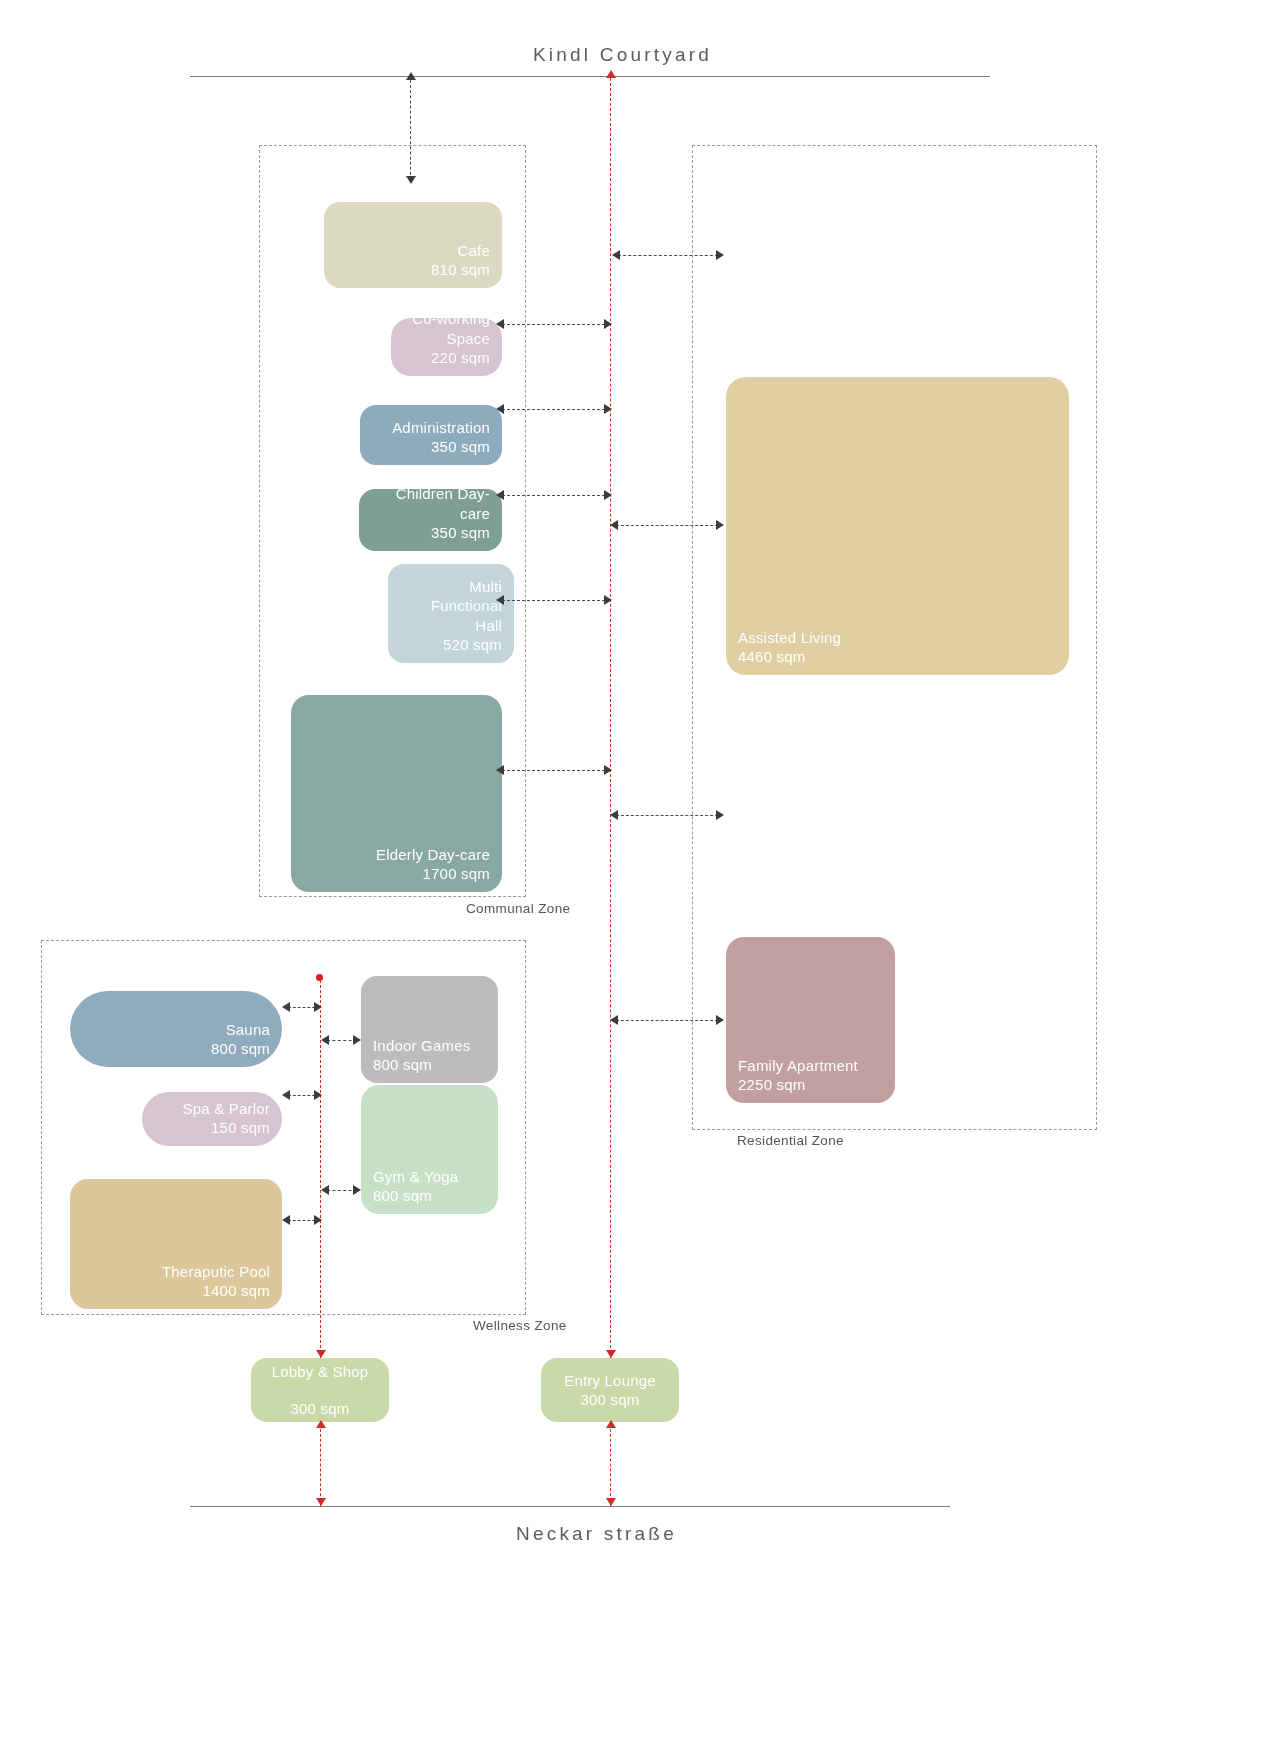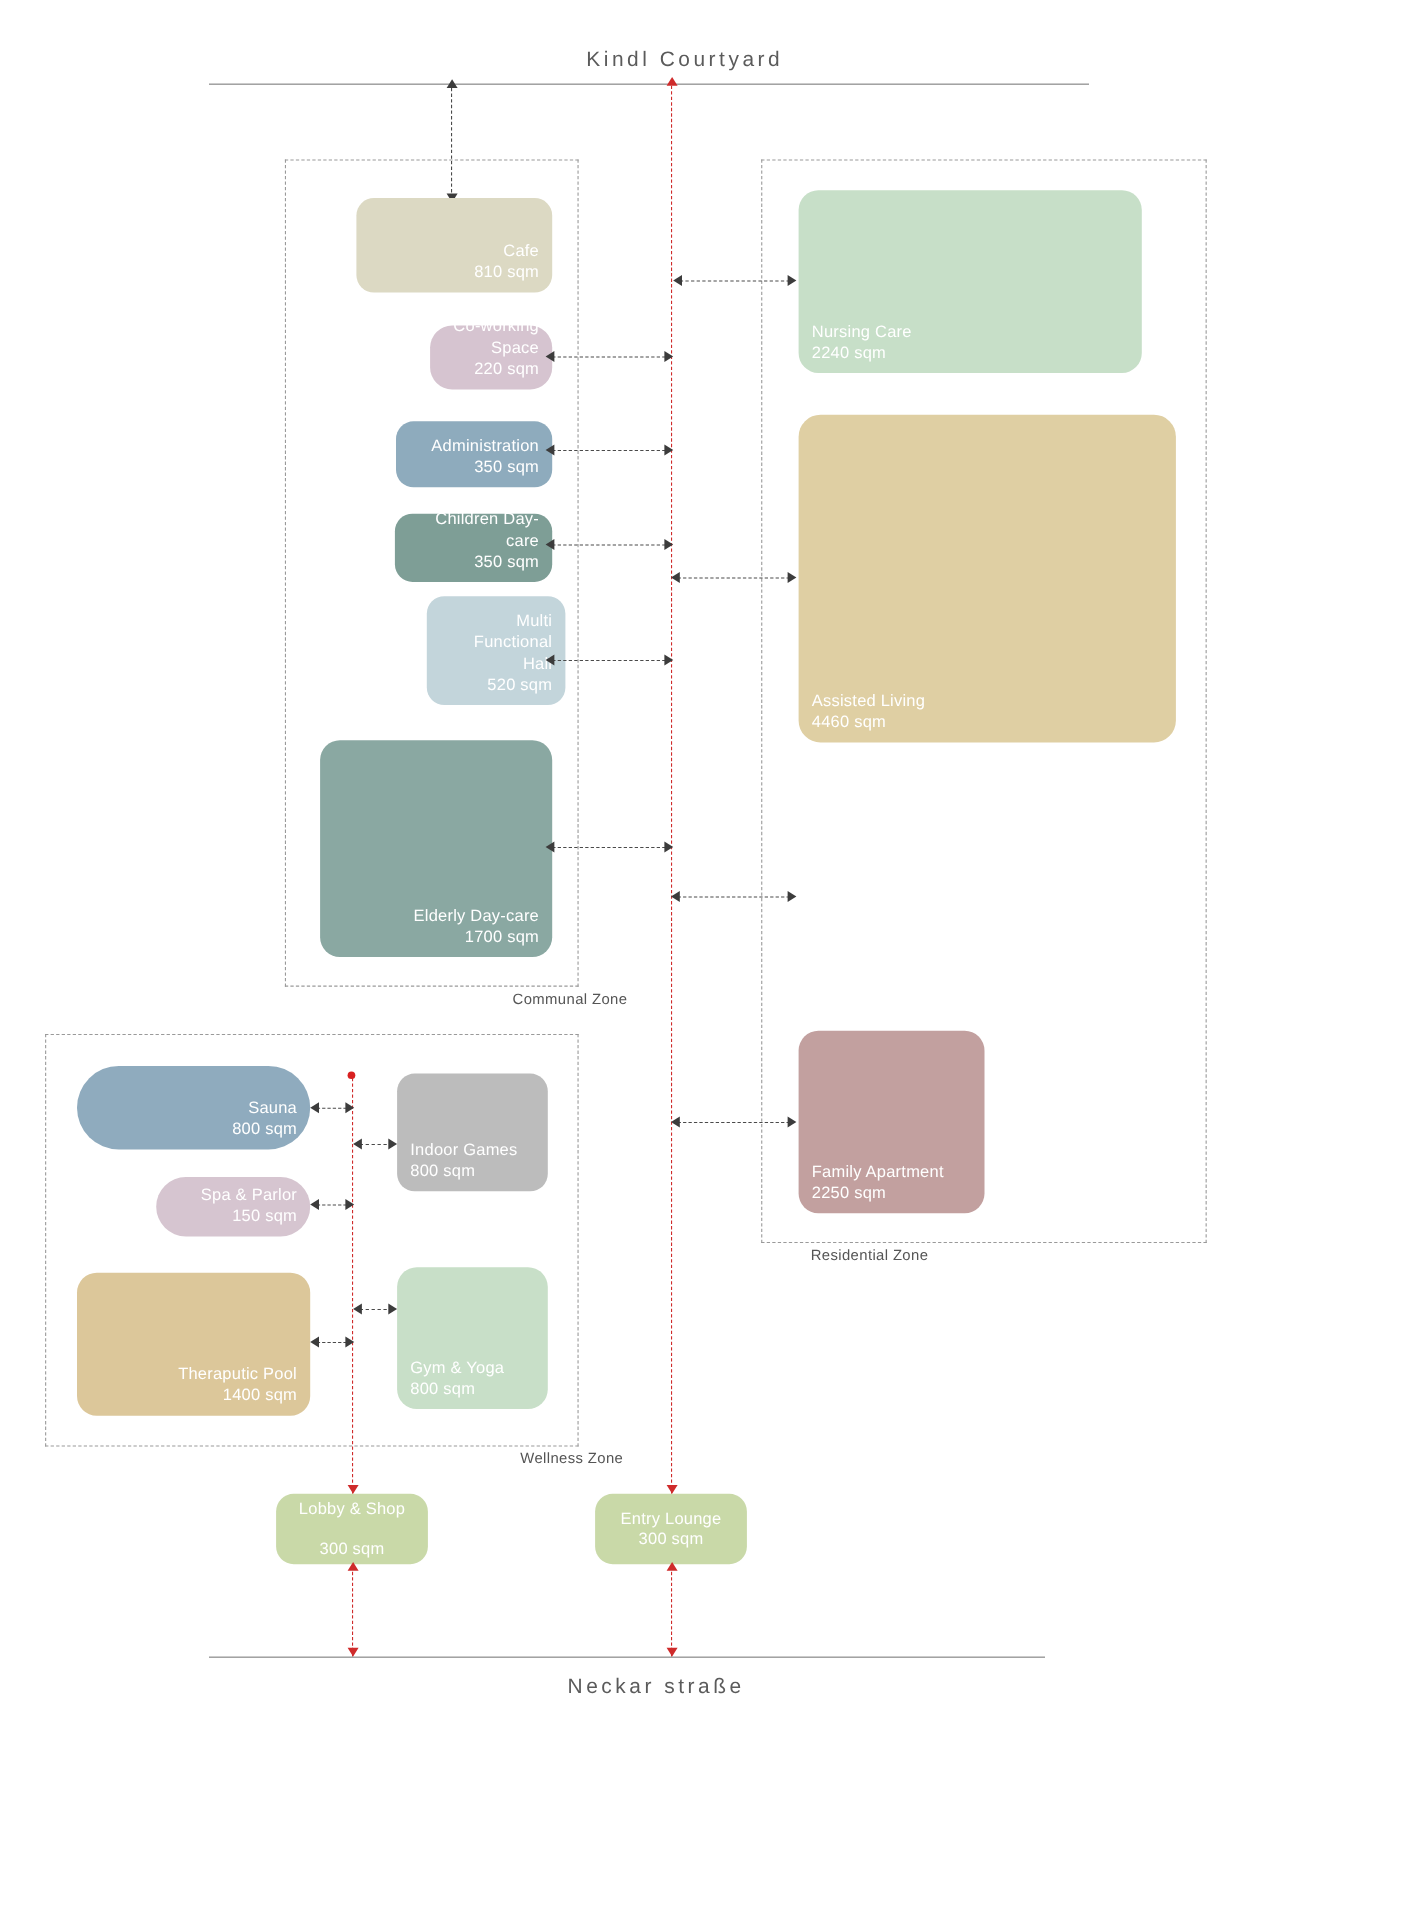--- a/index.html
+++ b/index.html
@@ -52,21 +52,21 @@
     flex-direction:column;
     justify-content:flex-end;
     padding:9px 12px;
     color:#ffffff;
     font-size:15px;
     line-height:1.28;
     letter-spacing:.2px;
     white-space:pre-line;
   }
   .blk .t{display:block;}
-  .blk.ar{align-items:flex-end;text-align:right;}
+  .blk.ar{align-items:flex-end;text-align:right;margin-top:22px;}
   .blk.al{align-items:flex-start;text-align:left;}
   .blk.ctr{justify-content:center;}
 
   
   .h-conn{
     position:absolute;
     height:0;
     border-top:1.5px dashed #4a4a4a;
   }
   .v-conn{
@@ -145,24 +145,20 @@
 Functional
 Hall</span>
     <span class="t">520 sqm</span>
   </div>
 
   <div class="blk ar" style="left:291px;top:673px;width:211px;height:197px;border-radius:18px;background:#8aa8a2;">
     <span class="t">Elderly Day-care</span>
     <span class="t">1700 sqm</span>
   </div>
 
-  <div class="blk al" style="left:726px;top:173px;width:312px;height:166px;border-radius:18px;background:#c7dfc8;">
-    <span class="t">Nursing Care</span>
-    <span class="t">2240 sqm</span>
-  </div>
 
   <div class="blk al" style="left:726px;top:377px;width:343px;height:298px;border-radius:20px;background:#dfcfa3;">
     <span class="t">Assisted Living</span>
     <span class="t">4460 sqm</span>
   </div>
 
 
   <div class="blk al" style="left:726px;top:937px;width:169px;height:166px;border-radius:18px;background:#c2a09f;">
     <span class="t">Family Apartment</span>
     <span class="t">2250 sqm</span>
@@ -181,21 +177,21 @@
   <div class="blk ar" style="left:70px;top:1157px;width:212px;height:130px;border-radius:18px;background:#dcc79a;">
     <span class="t">Theraputic Pool</span>
     <span class="t">1400 sqm</span>
   </div>
 
   <div class="blk al" style="left:361px;top:976px;width:137px;height:107px;border-radius:16px;background:#bcbcbc;">
     <span class="t">Indoor Games</span>
     <span class="t">800 sqm</span>
   </div>
 
-  <div class="blk al" style="left:361px;top:1152px;width:137px;height:129px;border-radius:18px;background:#c8dfc8;">
+  <div class="blk al" style="left:361px;top:1085px;width:137px;height:129px;border-radius:18px;background:#c8dfc8;">
     <span class="t">Gym &amp; Yoga</span>
     <span class="t">800 sqm</span>
   </div>
 
   <div class="blk ctr" style="left:251px;top:1358px;width:138px;height:64px;border-radius:16px;background:#c9d9a8;align-items:center;text-align:right;padding:0;gap:18px;">
     <span class="t">Lobby &amp; Shop</span>
     <span class="t">300 sqm</span>
   </div>
 
   <div class="blk ctr" style="left:541px;top:1358px;width:138px;height:64px;border-radius:16px;background:#c9d9a8;align-items:center;text-align:center;padding:0;">

